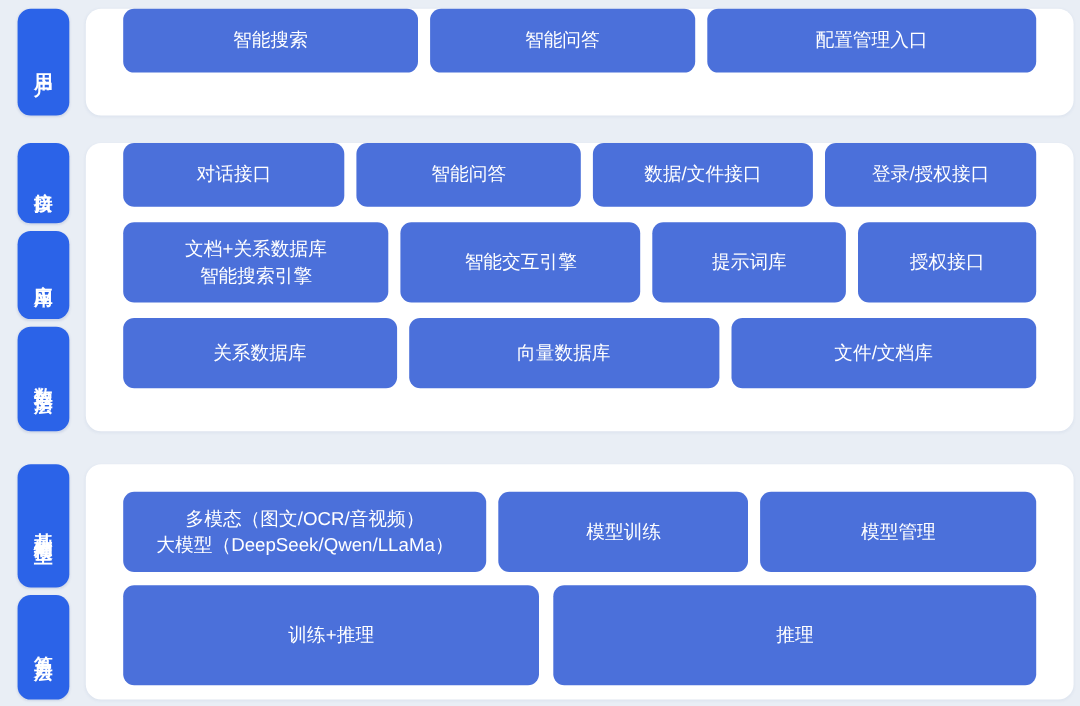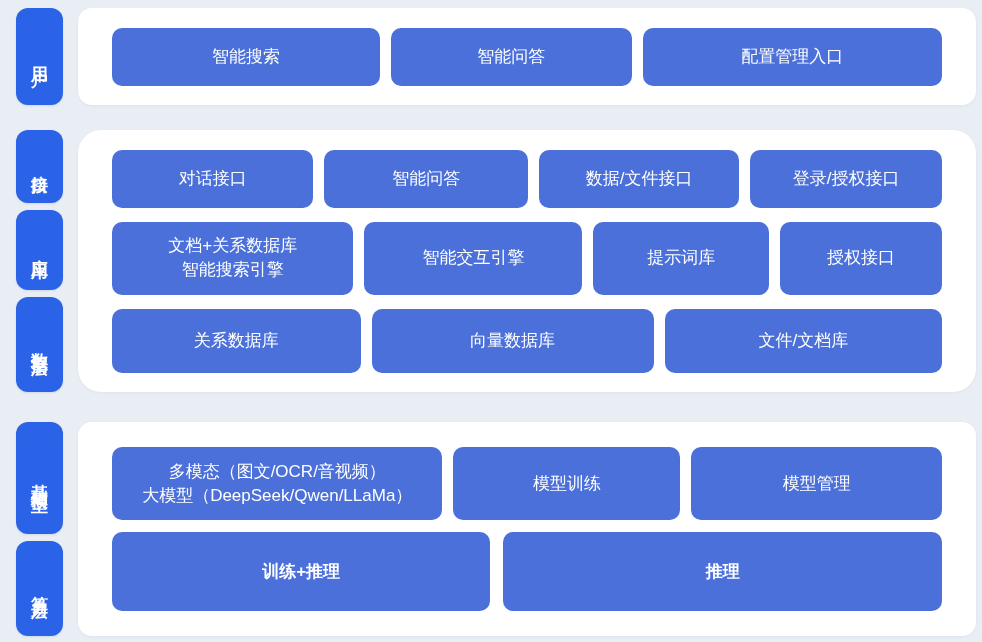--- a/index.html
+++ b/index.html
@@ -34,31 +34,31 @@
     letter-spacing: 4px;
     box-shadow: 0 1px 2px rgba(30,60,140,0.12);
   }
 
   
   .card {
     flex: 1;
     background: #ffffff;
     border-radius: 14px;
     padding: 0 34px;
-    display: flex; flex-direction: column; justify-content: center;
+    display: flex; flex-direction: column; justify-content: flex-start;
     box-shadow: 0 1px 3px rgba(30,60,140,0.06);
   }
-  #section-middle .card { gap: 14px; border-radius: 23px; }
+  #section-middle .card { gap: 14px; }
   #section-bottom .card { gap: 12px; justify-content: flex-start; padding-top: 25px; }
 
   .row { display: flex; gap: 11px; }
   .row-h58 { height: 58px; }
   .row-h64 { height: 64px; }
   .row-h73 { height: 73px; }
-  .row-h91 { height: 79px; font-weight: bold; }
+  .row-h91 { height: 91px; }
   #section-bottom .row { }
   #section-bottom .row.row-h91 { gap: 13px; }
 
   .box {
     background: #4b70da;
     border-radius: 10px;
     color: #fff;
     display: flex; align-items: center; justify-content: center;
     text-align: center;
     font-size: 17px;

